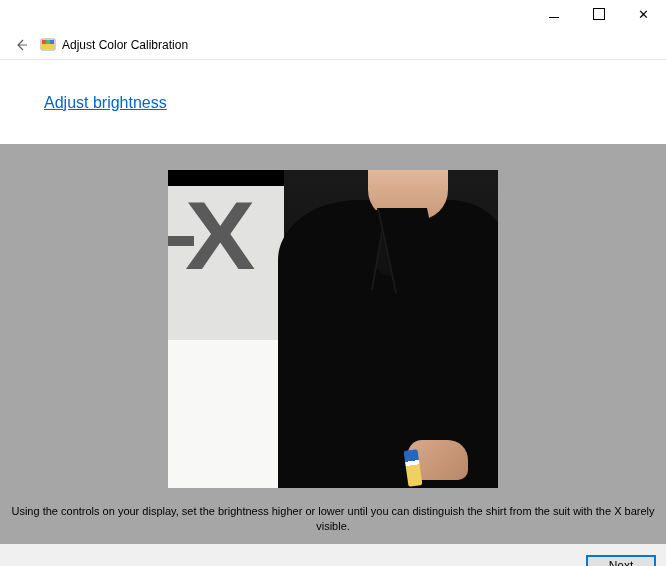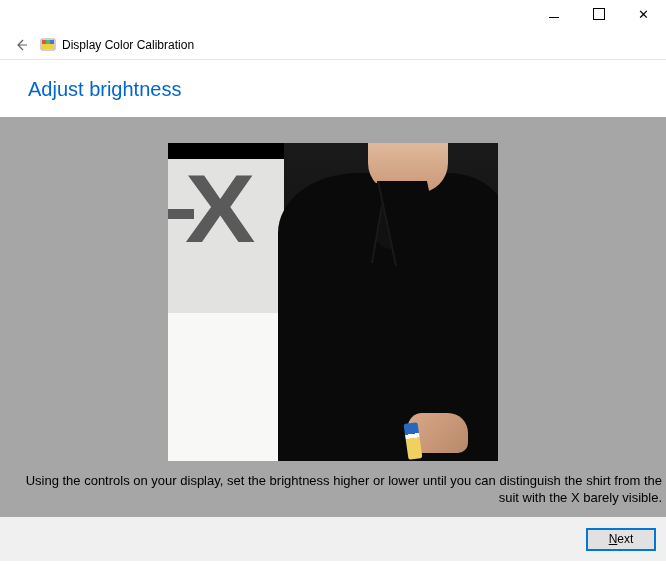--- a/index.html
+++ b/index.html
@@ -49,24 +49,25 @@
   }
   .app-title {
     font-size: 12px;
     color: #000;
   }
   .subheader {
     padding: 18px 28px 16px 28px;
     background: #fff;
   }
   .subheader h1 {
-    margin: 0;
-    font-size: 20px;
+    margin: 16px;
+    font-size: 16px;
     font-weight: 400;
     color: #0066cc;
+    text-decoration: underline;
   }
   .content {
     background: #a6a6a6;
     width: 100%;
     height: 400px;
     display: flex;
     flex-direction: column;
     align-items: center;
     justify-content: space-between;
     padding-top: 26px;
@@ -136,23 +137,23 @@
     border-radius: 14px 20px 10px 10px;
   }
   .calib-image .pen {
     position:absolute; right:78px; bottom:2px; width:14px; height:36px;
     background: linear-gradient(180deg,#2668c0 0%, #2668c0 30%, #fff 30%, #fff 42%, #f0d060 42%, #f0d060 100%);
     border-radius:2px;
     transform: rotate(-8deg);
   }
   .instruction {
     width: 100%;
-    text-align: right;
+    text-align: center;
     padding: 8px 4px 10px 4px;
-    font-size: 13px;
+    font-size: 11px;
     color: #000;
     line-height: 1.35;
   }
   .footer {
     height: 44px;
     background: #f0f0f0;
     display: flex;
     justify-content: flex-end;
     align-items: center;
     padding: 0 10px;
@@ -194,21 +195,21 @@
   <span class="app-icon">
     <svg width="16" height="16" viewBox="0 0 16 16">
       <rect x="1" y="2" width="14" height="11" rx="1" fill="#fff" stroke="#888" stroke-width="0.8"></rect>
       <rect x="2" y="3" width="4" height="4" fill="#e05050"></rect>
       <rect x="6" y="3" width="4" height="4" fill="#50c050"></rect>
       <rect x="10" y="3" width="4" height="4" fill="#5070e0"></rect>
       <rect x="2" y="7" width="12" height="5" fill="linear"></rect>
       <rect x="2" y="7" width="12" height="5" fill="#f0d040"></rect>
     </svg>
   </span>
-  <span class="app-title">Display Color Calibration</span>
+  <span class="app-title">Adjust Color Calibration</span>
 </div>
 
 <div class="subheader">
   <h1>Adjust brightness</h1>
 </div>
 
 <div class="content">
   <div class="calib-image">
     <div class="topband"></div>
     <div class="dark-right"></div>

